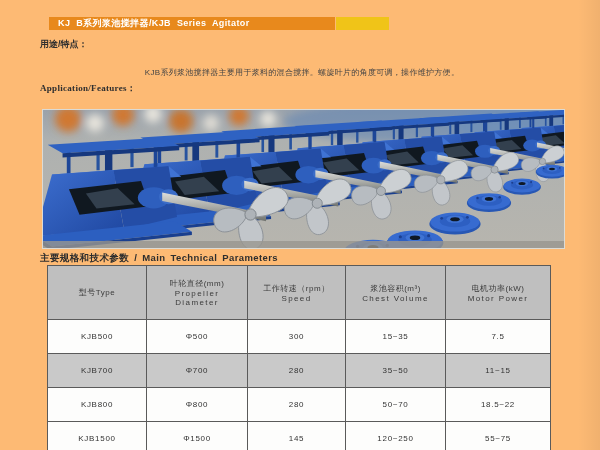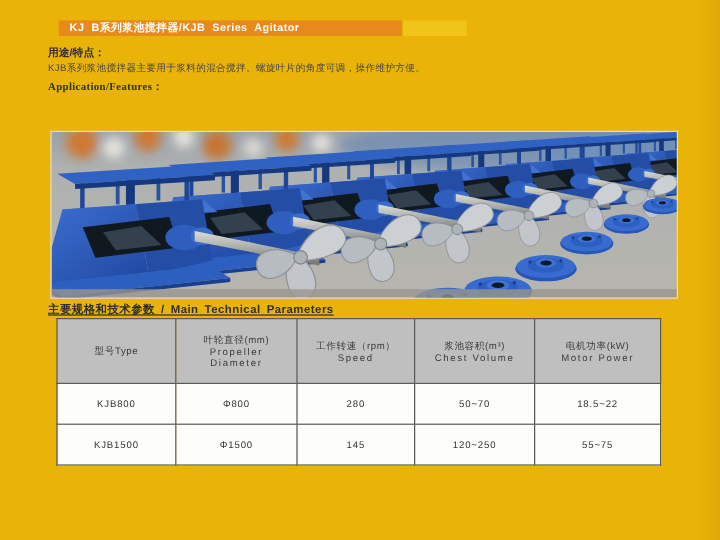--- a/index.html
+++ b/index.html
@@ -5,21 +5,21 @@
   * { margin:0; padding:0; box-sizing:border-box; }
   html,body { width:600px; height:450px; }
   body {
     font-family:"Liberation Sans", sans-serif;
     background:#f1f0ed;
     position:relative;
     overflow:hidden;
   }
   .page {
     position:absolute; inset:0;
-    background:#eab308;
+    background:#fdba74;
   }
   .page::after{ 
     content:""; position:absolute; top:0; right:0; width:22px; height:100%;
     background:linear-gradient(to right, rgba(0,0,0,0), rgba(0,0,0,0.05));
     pointer-events:none;
   }
 
   
   .titlebar {
     position:absolute; left:49px; top:17px; height:13px; width:286px;
@@ -30,35 +30,35 @@
     white-space:nowrap;
   }
   .titlebar-gold {
     position:absolute; left:336px; top:17px; height:13px; width:53px;
     background:#f0c418;
   }
 
   
   .intro { position:absolute; left:40px; top:38px; width:524px; color:#3a3a3a; }
   .h-cn { font-size:9px; font-weight:bold; color:#2f2f2f; }
-  .b-cn { font-size:8px; margin-top:0; color:#444; letter-spacing:0.3px;}
+  .b-cn { font-size:8px; margin-top:16px; color:#444; letter-spacing:0.3px;text-align:center;}
   .h-en { font-size:9px; font-weight:bold; margin-top:4px; color:#2f2f2f; letter-spacing:0.3px;font-family:Liberation Serif, serif;}
   .b-en { font-size:8.5px; margin-top:2px; color:#444; text-align:justify; line-height:10.5px; word-spacing:3px; letter-spacing:0.3px;}
 
   
   .photo {
     position:absolute; left:43px; top:110px; width:521px; height:138px;
     outline:1px solid #dcdbd5;
   }
   .photo svg { display:block; width:100%; height:100%; }
 
   
   .tbl-title {
     position:absolute; left:40px; top:252px;
-    font-size:9.5px; font-weight:bold; color:#2e2e2e; letter-spacing:0.4px; word-spacing:2px;text-decoration:underline;
+    font-size:9.5px; font-weight:bold; color:#2e2e2e; letter-spacing:0.4px; word-spacing:2px;
   }
   table.specs {
     position:absolute; left:47px; top:265px; width:503px;
     border-collapse:collapse; table-layout:fixed;
     font-size:8px; color:#333;
   }
   table.specs th, table.specs td {
     border:1px solid #5a5a5a;
     text-align:center; vertical-align:middle;
     padding:12px; height:11px;
@@ -223,20 +223,34 @@
           <span class="line-en hide-empty">Chest Volume</span>
         </th>
         <th>
           <span class="line-cn">电机功率(kW)</span>
           <span class="line-en hide-empty">Motor Power</span>
         </th>
       </tr>
     </thead>
     <tbody>
         <tr>
+          <td>KJB500</td>
+          <td>Φ500</td>
+          <td>300</td>
+          <td>15~35</td>
+          <td>7.5</td>
+        </tr>
+        <tr class="alt">
+          <td>KJB700</td>
+          <td>Φ700</td>
+          <td>280</td>
+          <td>35~50</td>
+          <td>11~15</td>
+        </tr>
+        <tr>
           <td>KJB800</td>
           <td>Φ800</td>
           <td>280</td>
           <td>50~70</td>
           <td>18.5~22</td>
         </tr>
         <tr>
           <td>KJB1500</td>
           <td>Φ1500</td>
           <td>145</td>

